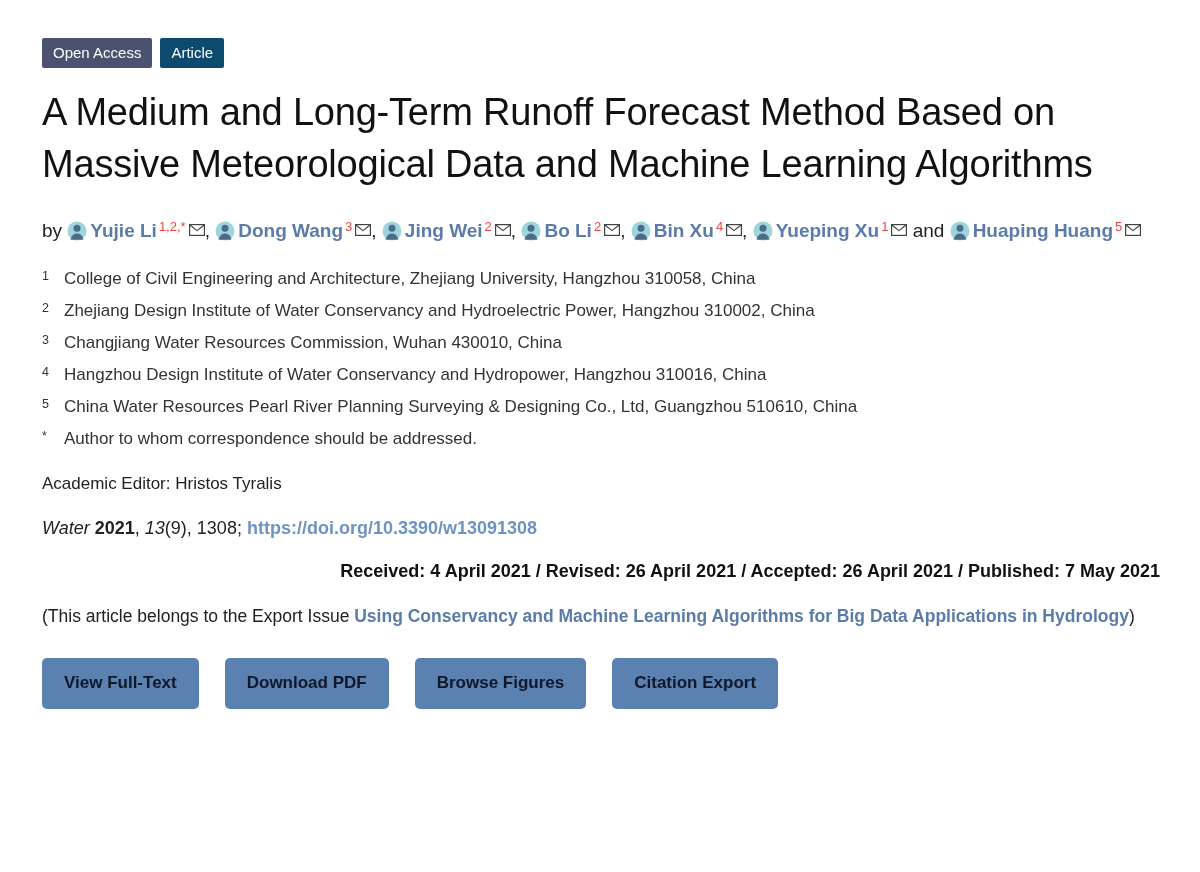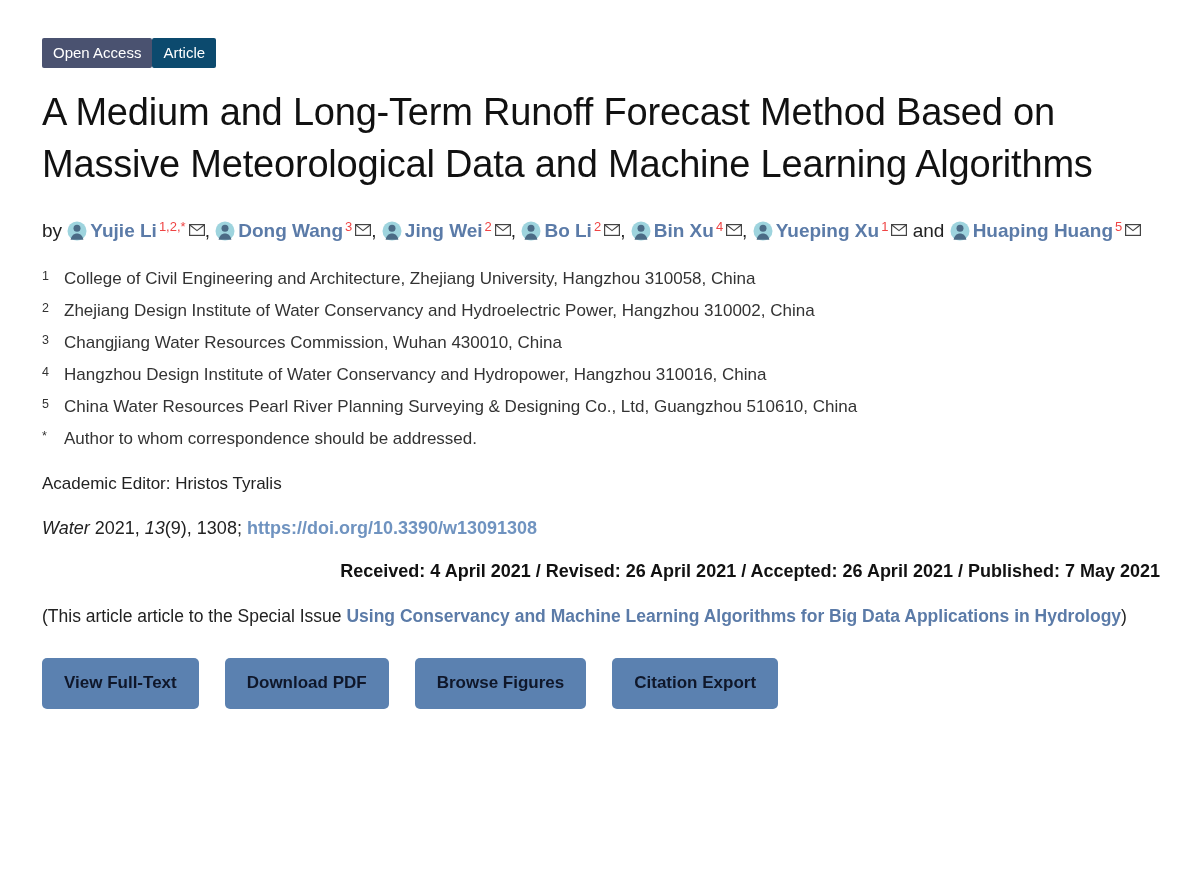--- a/index.html
+++ b/index.html
@@ -17,20 +17,21 @@
   .page {
     padding: 38px 40px 0 42px;
     box-sizing: border-box;
     width: 1200px;
   }
 
   
   .badge-row {
     display: flex;
     align-items: center;
+    gap: 8px;
     margin-bottom: 18px;
   }
   .badge {
     display: inline-block;
     font-size: 15px;
     line-height: 1;
     padding: 7px 11px 8px 11px;
     color: #ffffff;
     border-radius: 2px;
     white-space: nowrap;
@@ -121,21 +122,21 @@
     font-size: 17px;
     color: #222222;
     margin: 0 0 24px 0;
   }
   .citation {
     font-size: 18px;
     color: #222222;
     margin: 0 0 22px 0;
   }
   .citation .jname { font-style: italic; }
-  .citation .jyear { font-weight: normal; }
+  .citation .jyear { font-weight: bold; }
   .citation .jvol { font-style: italic; }
   .doi-link {
     color: #6f93c0;
     font-weight: bold;
     text-decoration: none;
   }
 
   
   .dates {
     font-size: 18px;
@@ -276,21 +277,21 @@
         <span class="affil-text">Author to whom correspondence should be addressed.</span>
       </li>
     </ul>
 
   <div class="editor">Academic Editor: Hristos Tyralis</div>
 
   <div class="citation"><span class="jname">Water</span>&nbsp;<span class="jyear">2021</span><span>,</span>&nbsp;<span class="jvol">13</span><span>(9)</span><span>,</span>&nbsp;<span>1308</span><span>;</span>&nbsp;<a href="#" class="doi-link">https://doi.org/10.3390/w13091308</a></div>
 
   <div class="dates">Received: 4 April 2021 / Revised: 26 April 2021 / Accepted: 26 April 2021 / Published: 7 May 2021</div>
 
-  <div class="special"><span>(This article article to the Special Issue </span><a href="#" class="si-link">Using Conservancy and Machine Learning Algorithms for Big Data Applications in Hydrology</a><span>)</span></div>
+  <div class="special"><span>(This article belongs to the Export Issue </span><a href="#" class="si-link">Using Conservancy and Machine Learning Algorithms for Big Data Applications in Hydrology</a><span>)</span></div>
 
   <div class="btn-row" id="btn-slot">
       <button class="btn">View Full-Text</button>
       <button class="btn">Download PDF</button>
       <button class="btn">Browse Figures</button>
       <button class="btn">Citation Export</button>
     </div>
 
 </div>
 

